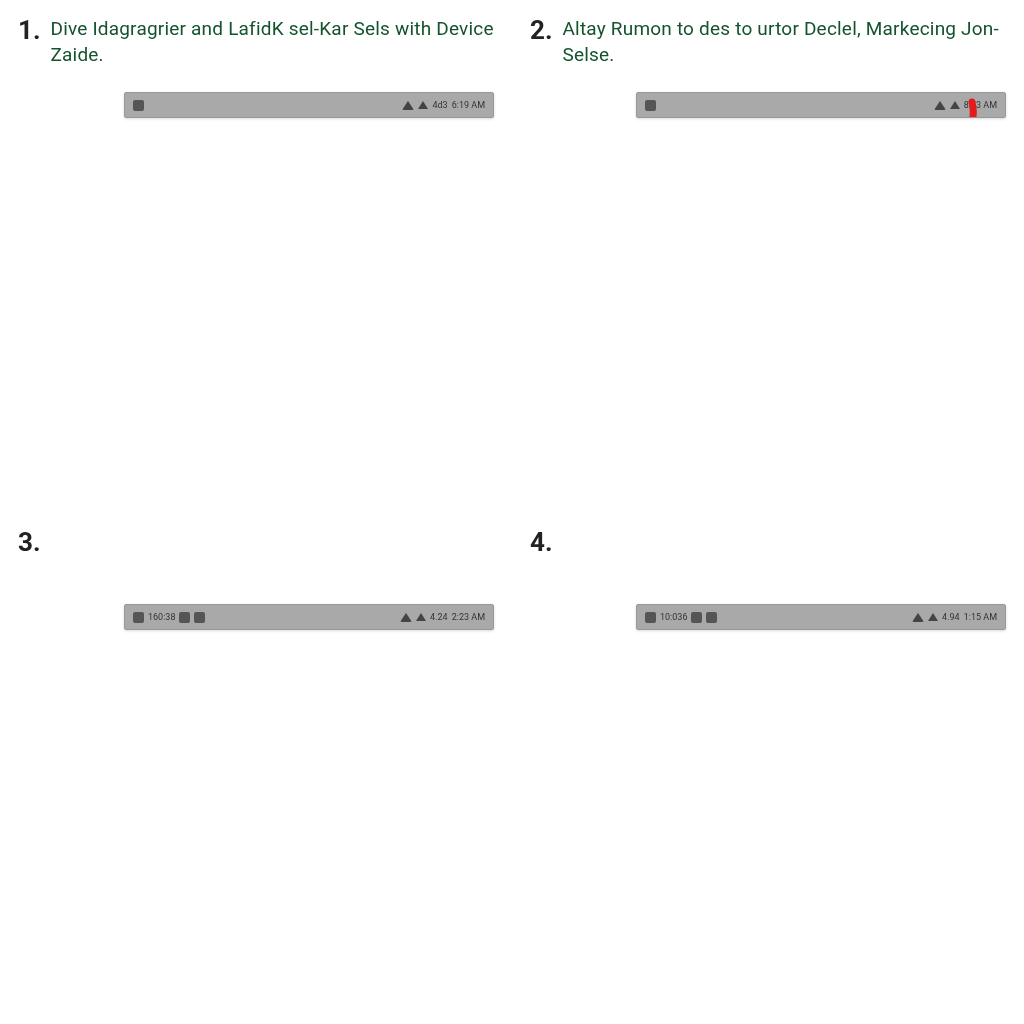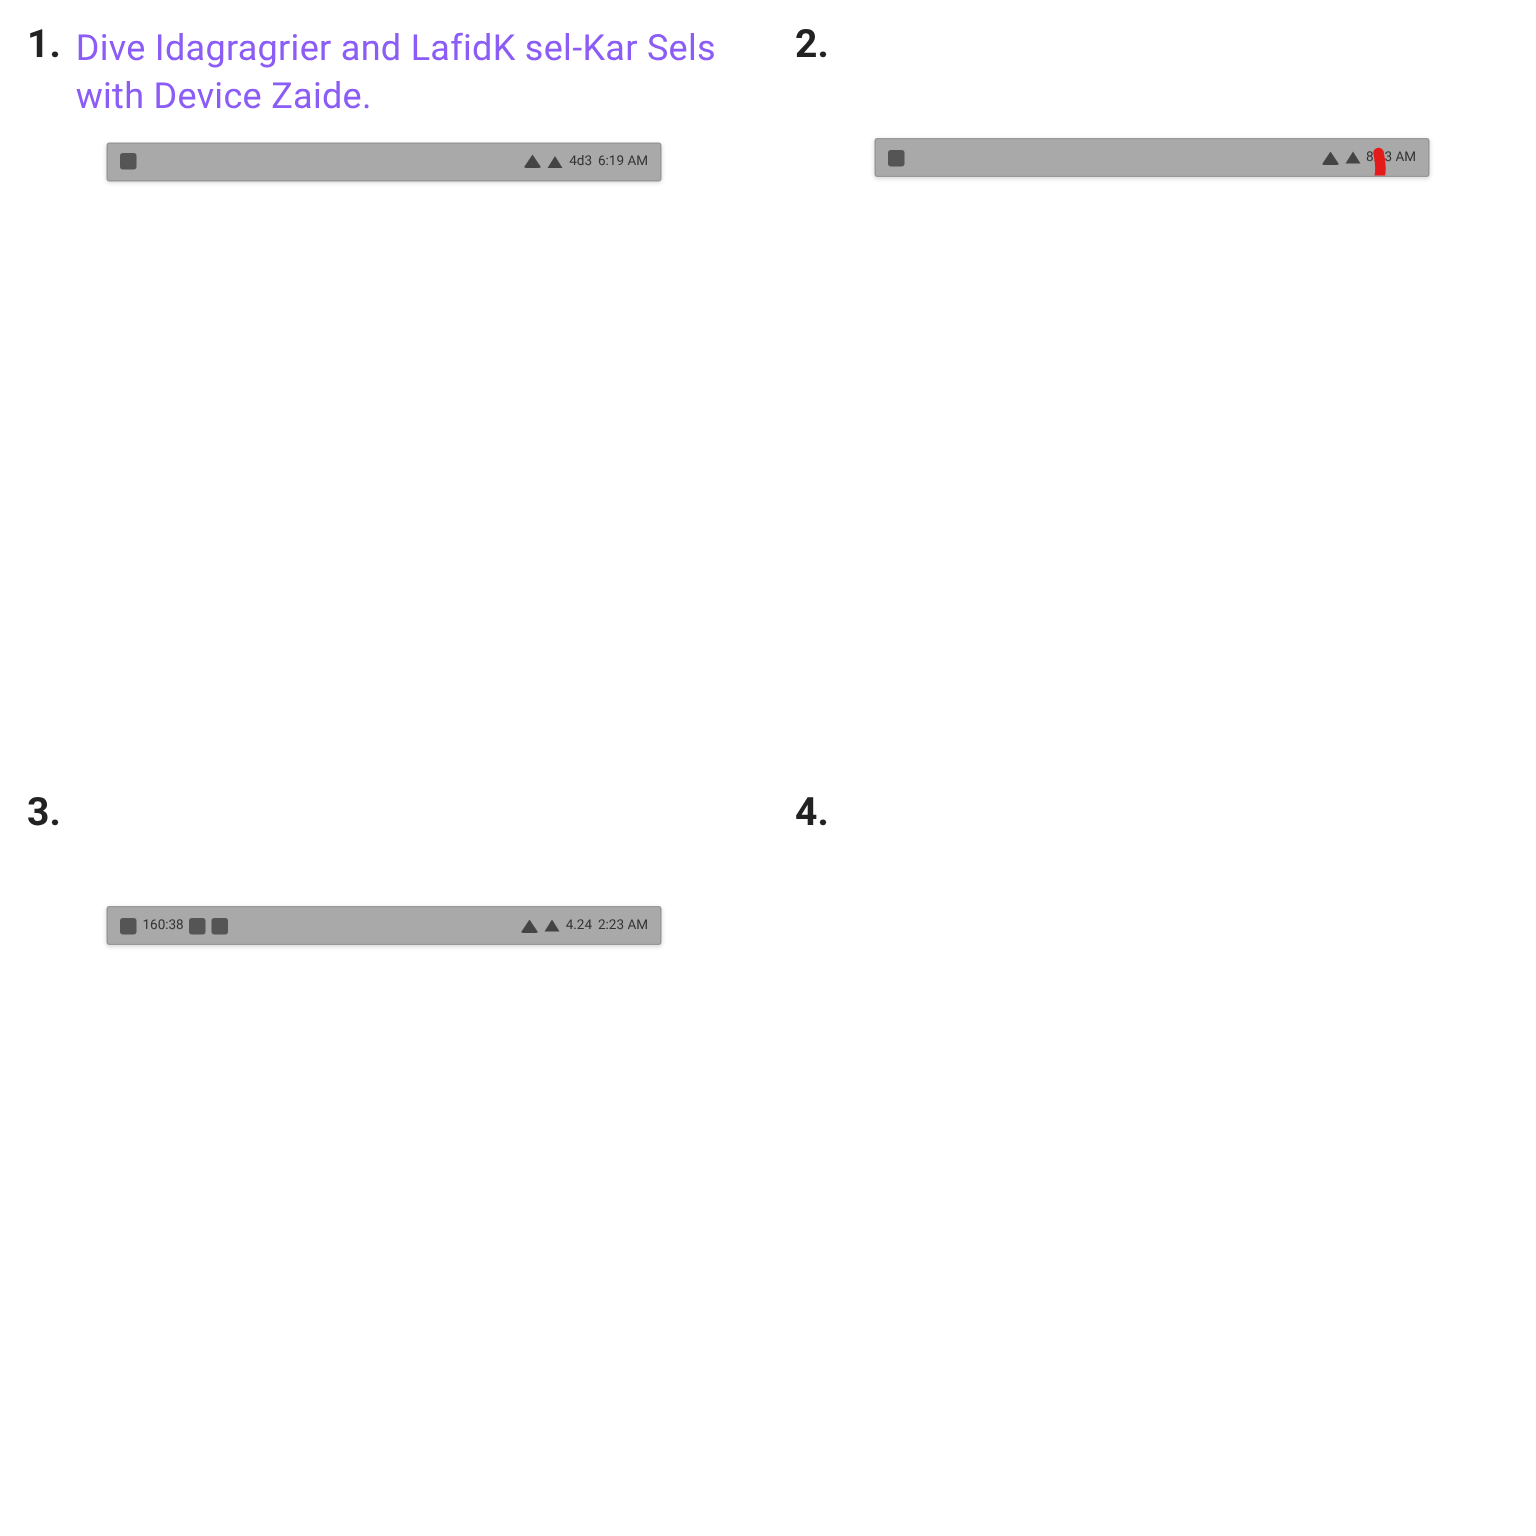--- a/index.html
+++ b/index.html
@@ -29,29 +29,29 @@
     gap: 10px;
     min-height: 62px;
   }
   .step-number {
     font-size: 26px;
     font-weight: 700;
     line-height: 1.1;
     flex-shrink: 0;
   }
   .step-text {
-    font-size: 24px;
+    font-size: 19px;
     line-height: 1.35;
-    color: #8b5cf6;
+    color: #14532d;
     letter-spacing: 0.2px;
   }
   .shot-wrap {
     margin-top: 14px;
     display: flex;
-    justify-content: center;
+    justify-content: flex-end;
   }
   .shot {
     width: 370px;
     height: 100%;
     background: #b5b5b5;
     border: 1px solid #989898;
     border-radius: 2px;
     position: relative;
     overflow: hidden;
     box-shadow: 0 1px 3px rgba(0,0,0,0.15);
@@ -119,20 +119,21 @@
           
         </div>
 
       </div>
     </div>
   </div>
 
   <div class="step">
     <div class="step-header">
       <div class="step-number">2.</div>
+      <div class="step-text">Altay Rumon to des to urtor Declel, Markecing Jon-Selse.</div>
     </div>
     <div class="shot-wrap">
       <div class="shot">
         <div class="statusbar">
           <div class="sb-left">
               <span class="sb-icon"></span>
             </div>
           <div class="sb-right">
             <span class="sb-wifi"></span>
             <span class="sb-sig"></span>
@@ -180,15 +181,37 @@
         </div>
 
       </div>
     </div>
   </div>
 
   <div class="step">
     <div class="step-header">
       <div class="step-number">4.</div>
     </div>
+    <div class="shot-wrap">
+      <div class="shot">
+        <div class="statusbar">
+          <div class="sb-left">
+            <span class="sb-icon"></span>
+            <span>10:036</span>
+            <span class="sb-icon"></span>
+              <span class="sb-icon"></span>
+          </div>
+          <div class="sb-right">
+            <span class="sb-wifi"></span>
+            <span class="sb-sig"></span>
+            <span class="sb-batt">4.94</span>
+            <span>1:15 AM</span>
+          </div>
+        </div>
+        <div class="bg-content">
+          
+        </div>
+
+      </div>
+    </div>
   </div>
 
 </div>
 
 </body></html>

